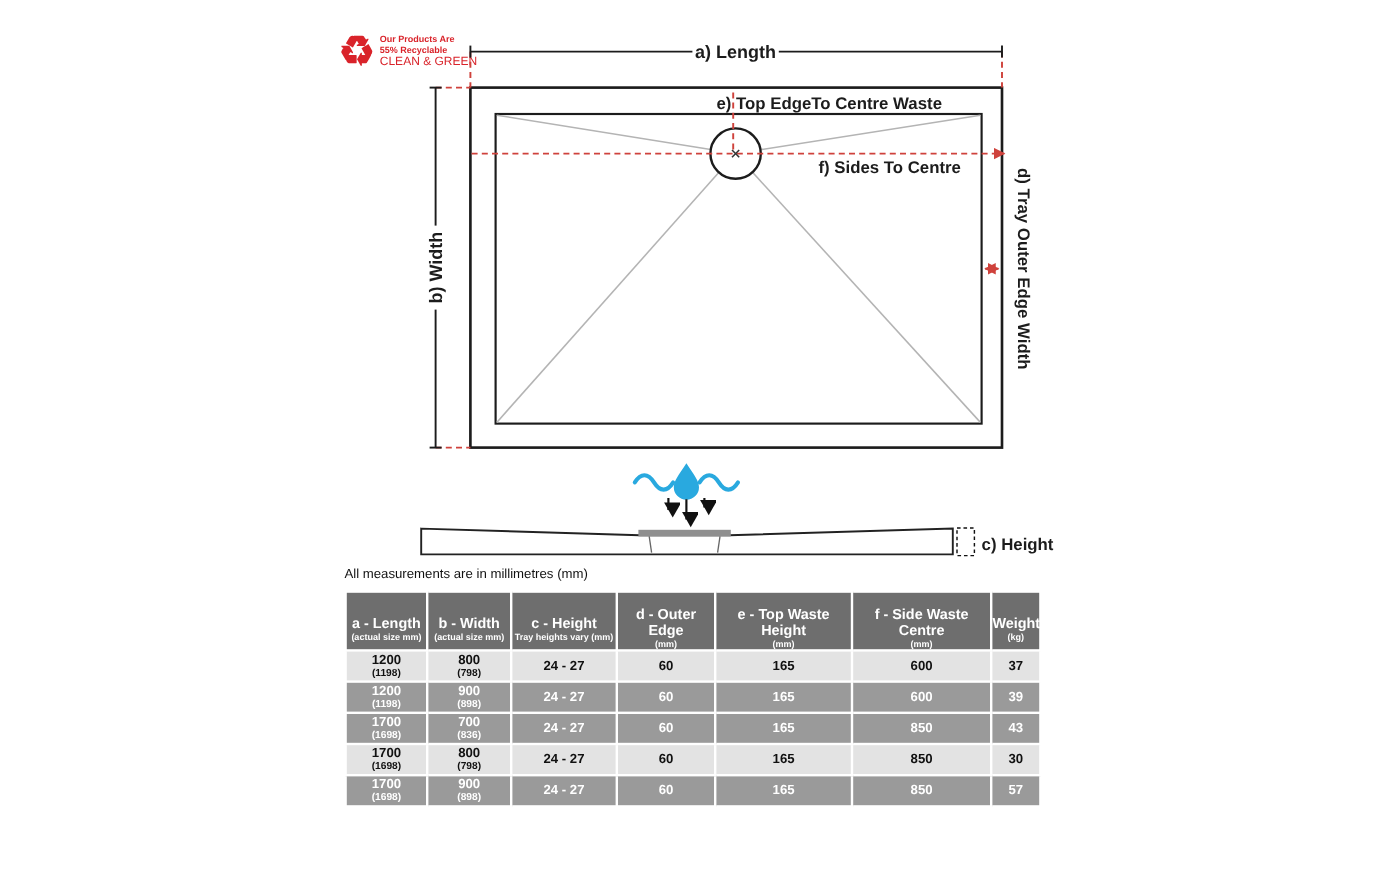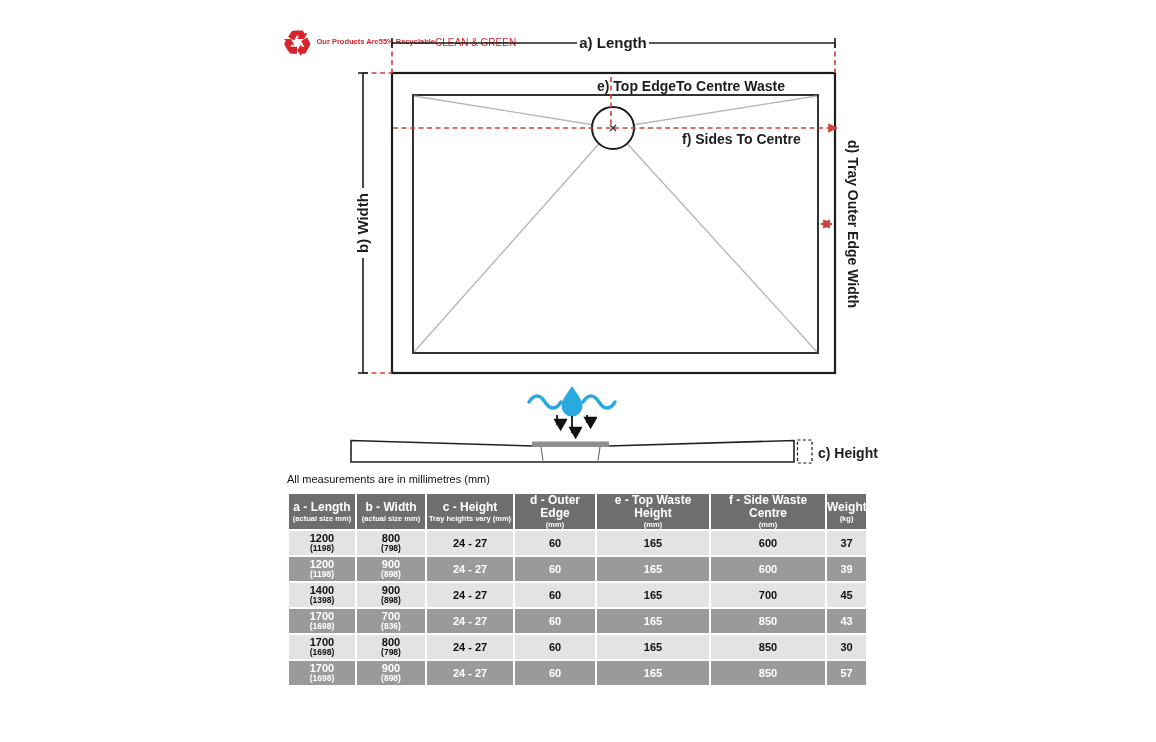--- a/index.html
+++ b/index.html
@@ -8,37 +8,37 @@
     --header-gray:#6e6e6e; --row-dark:#9a9a9a; --row-light:#e3e3e3;
   }
   *{margin:0;padding:0;box-sizing:border-box;}
   html,body{width:1156px;height:742px;background:#fff;overflow:hidden;
     font-family:"Liberation Sans", sans-serif;}
   .stage{position:relative;width:1156px;height:742px;background:#fff;}
 
   
   .logo{position:absolute;left:282px;top:26px;display:flex;align-items:center;gap:4px;color:var(--logo-red);}
   .logo .glyph{font-size:34px;line-height:34px;font-weight:bold;}
-  .logo .txt{display:flex;flex-direction:row;}
+  .logo .txt{display:flex;flex-direction:column;}
   .logo .s1,.logo .s2{font-size:7.5px;font-weight:bold;line-height:9px;}
   .logo .s3{font-size:10px;font-weight:normal;line-height:12px;letter-spacing:0px;}
 
   svg text{font-family:"Liberation Sans", sans-serif;fill:var(--line-black);}
   .dim-label{font-size:15px;font-weight:bold;}
   .mid-label{font-size:14px;font-weight:bold;}
   .red-dash{stroke:var(--dim-red);stroke-width:1.6;stroke-dasharray:5 3.5;fill:none;}
   .gray-line{stroke:var(--flow-gray);stroke-width:1.3;}
   .wave{stroke:var(--water-blue);stroke-width:3.4;fill:none;stroke-linecap:round;}
 
   
   .note{position:absolute;left:287px;top:473px;font-size:11px;color:#111;}
   table.spec{position:absolute;left:287px;top:492px;width:579px;border-collapse:collapse;table-layout:fixed;}
   table.spec th,table.spec td{border:2px solid #fff;text-align:center;vertical-align:middle;padding:0;}
   table.spec th{background:var(--header-gray);color:#fff;height:32px;}
-  .h-main{font-size:12px;font-weight:bold;line-height:13px;}
+  .h-main{font-size:12px;font-weight:bold;line-height:13px;margin-top:12px;}
   .h-sub{font-size:7.5px;font-weight:bold;line-height:9px;}
   table.spec td{height:26px;font-size:11px;font-weight:bold;line-height:11px;}
   tr.row-dark td{background:var(--row-dark);color:#fff;}
   tr.row-light td{background:var(--row-light);color:#111;}
   td .sub{display:block;font-size:8.5px;font-weight:bold;line-height:9px;}
 </style>
 </head>
 <body>
 
 <div class="stage">
@@ -191,29 +191,20 @@
     </tr>
         <tr class="row-dark">
       <td><span>1200</span><span class="sub">(1198)</span></td>
       <td><span>900</span><span class="sub">(898)</span></td>
       <td>24 - 27</td>
       <td>60</td>
       <td>165</td>
       <td>600</td>
       <td>39</td>
     </tr>
-        <tr class="row-light">
-      <td><span>1400</span><span class="sub">(1398)</span></td>
-      <td><span>900</span><span class="sub">(898)</span></td>
-      <td>24 - 27</td>
-      <td>60</td>
-      <td>165</td>
-      <td>700</td>
-      <td>45</td>
-    </tr>
         <tr class="row-dark">
       <td><span>1700</span><span class="sub">(1698)</span></td>
       <td><span>700</span><span class="sub">(836)</span></td>
       <td>24 - 27</td>
       <td>60</td>
       <td>165</td>
       <td>850</td>
       <td>43</td>
     </tr>
         <tr class="row-light">

